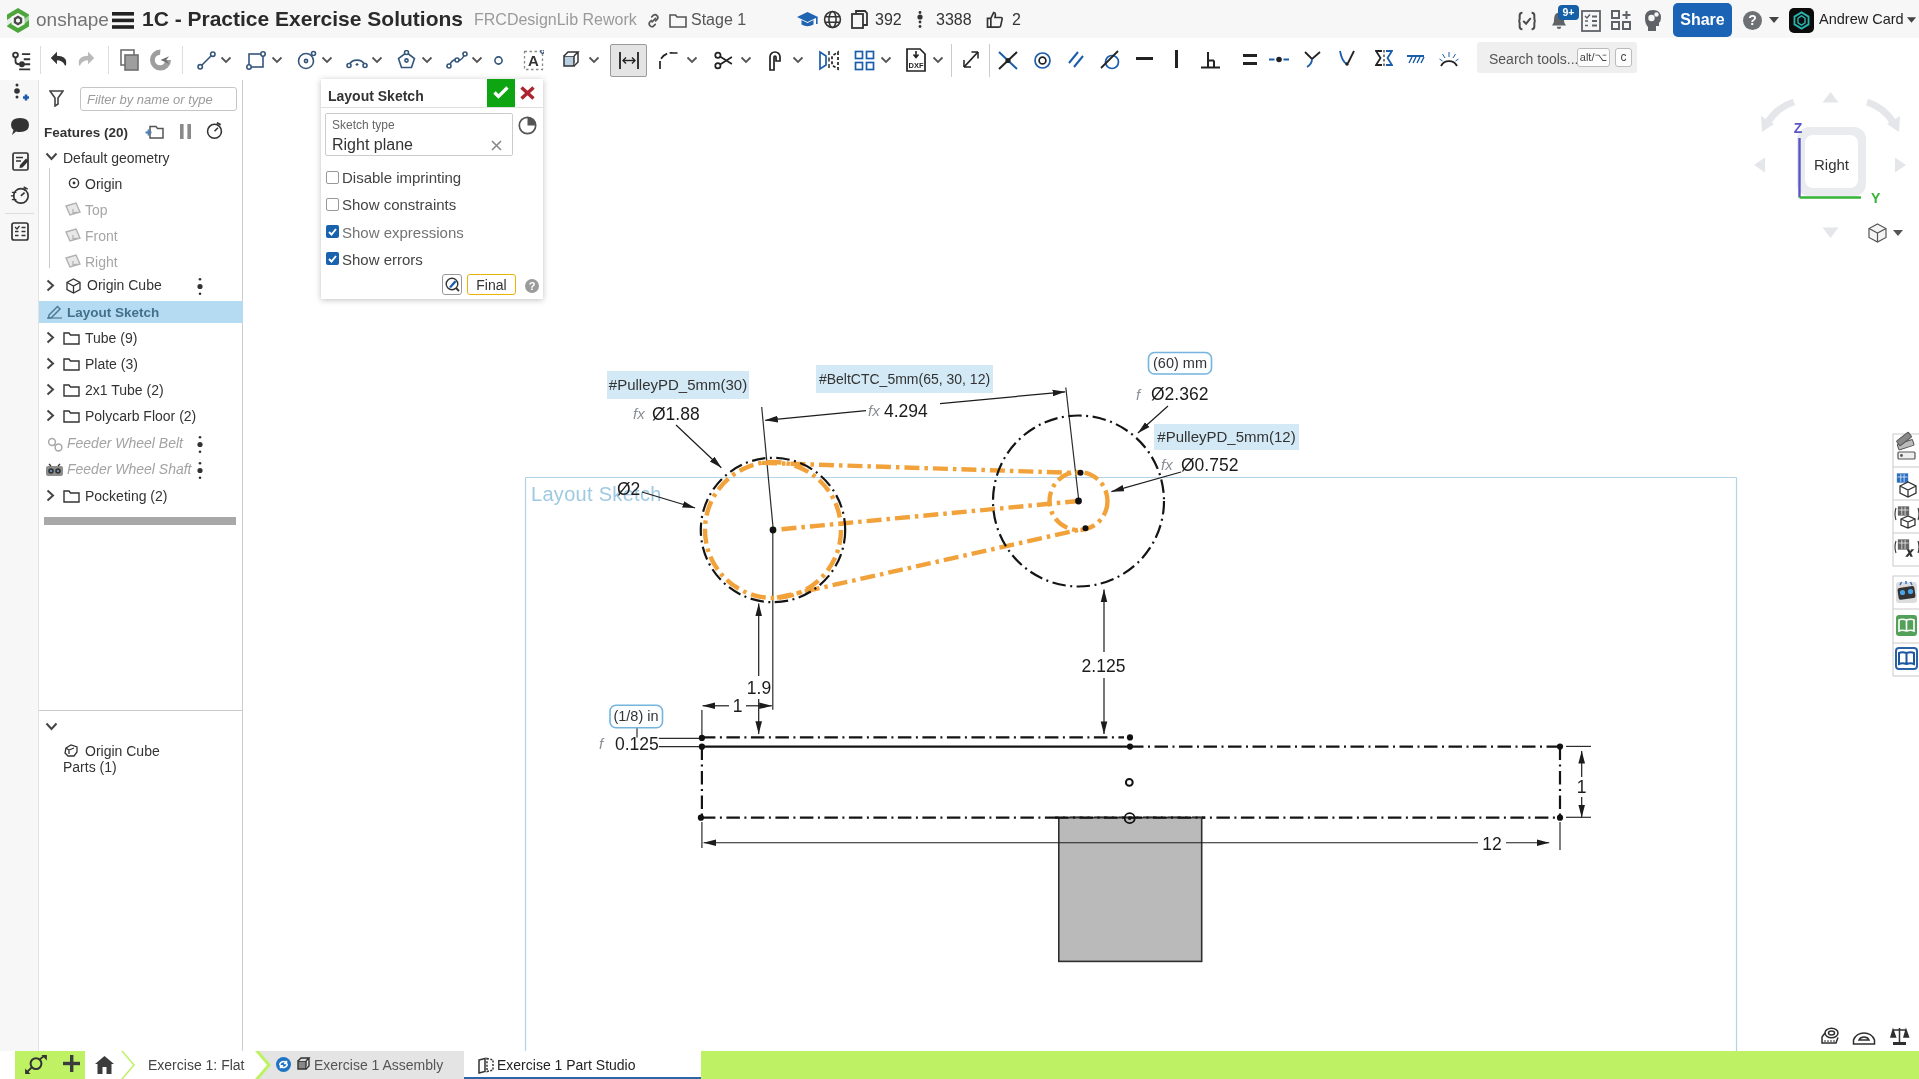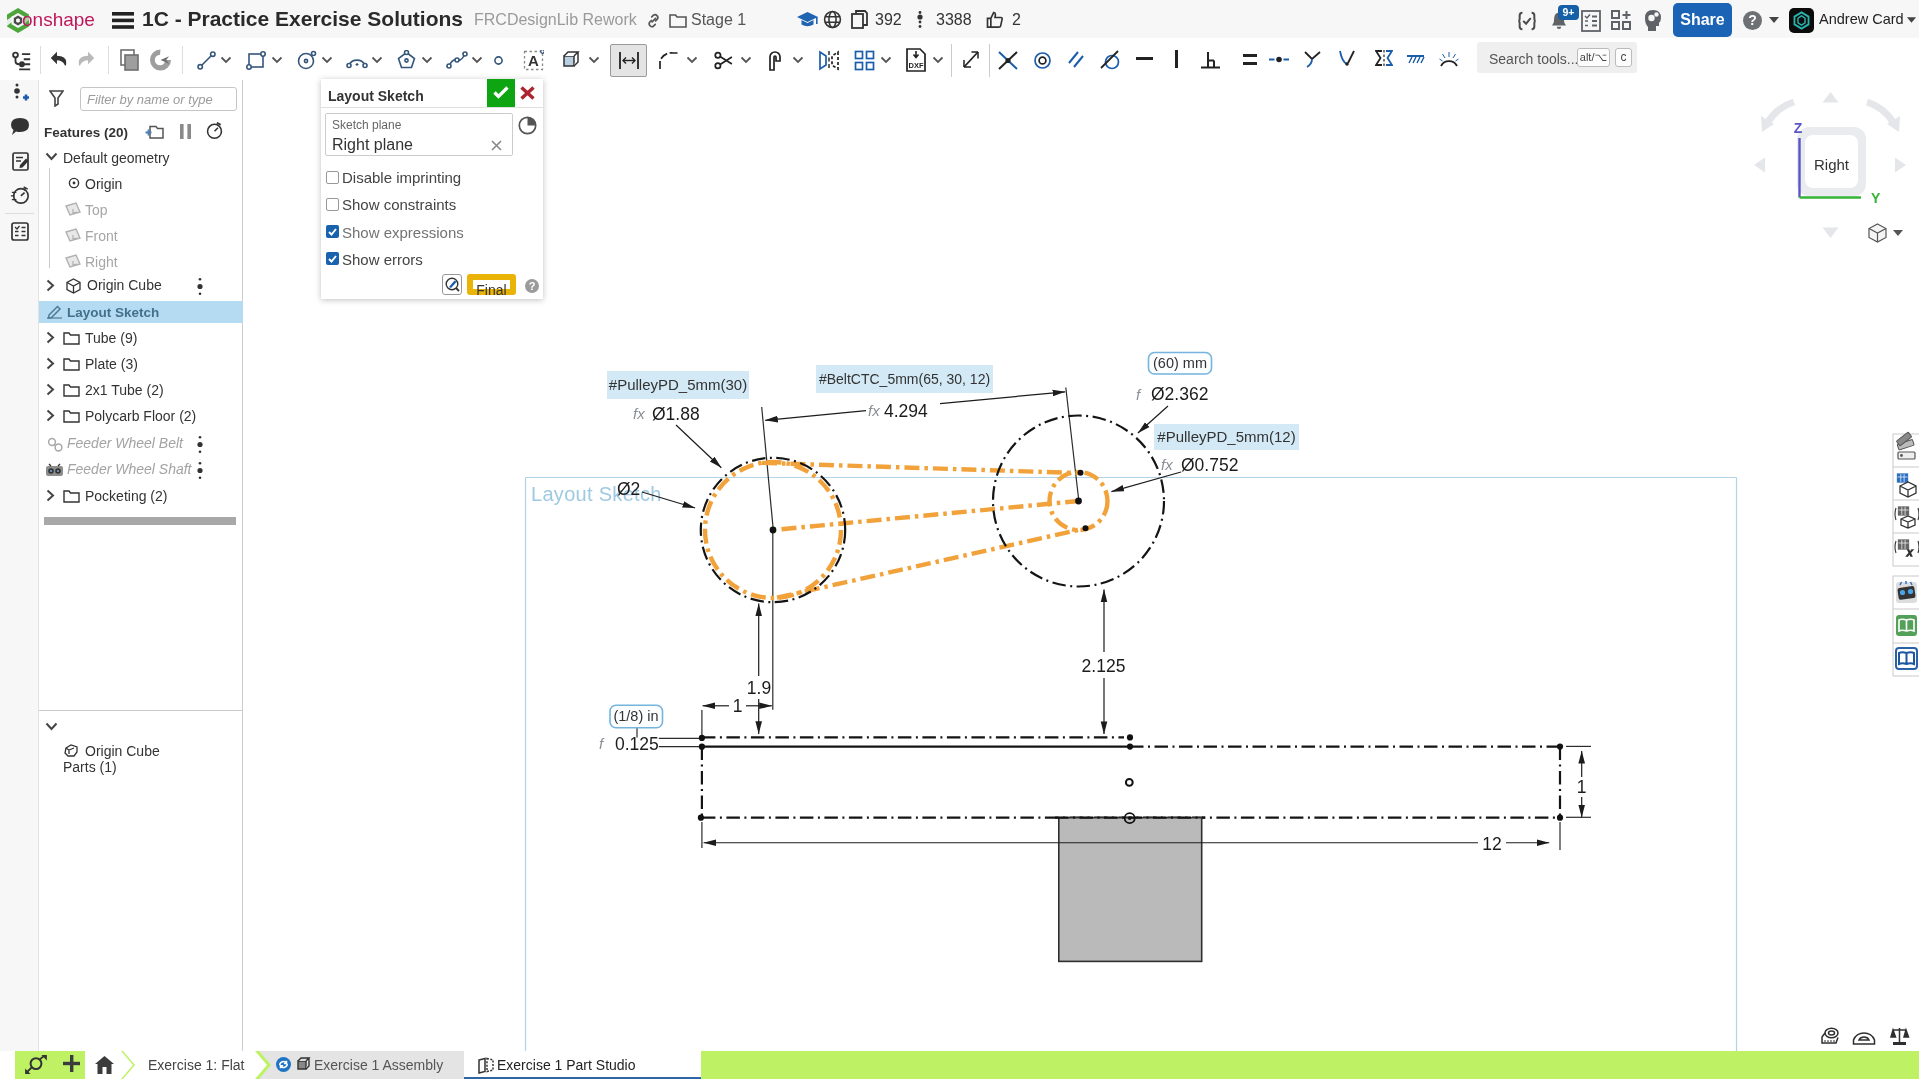--- a/index.html
+++ b/index.html
@@ -19,21 +19,21 @@
 <div id="header">
 
   <svg class="abs" style="left:5px;top:7px" width="26" height="27" viewBox="0 0 26 27">
     <path d="M13 1 L24 7.5 L24 19.5 L13 26 L2 19.5 L2 7.5 Z" fill="#4da63c"></path>
     <path d="M13 6 L19.5 9.7 L19.5 17.2 L13 21 L6.5 17.2 L6.5 9.7 Z" fill="#f7f7f7"></path>
     <path d="M13 8.6 L17.2 11 L17.2 16 L13 18.4 L8.8 16 L8.8 11 Z" fill="#4a4a4a"></path>
     <path d="M13 11.2 L14.9 12.3 L14.9 14.7 L13 15.8 L11.1 14.7 L11.1 12.3 Z" fill="#f7f7f7"></path>
     <path d="M2 13 L8 9 L8 14 L2 19 Z" fill="#f7f7f7" opacity="0.9"></path>
     <path d="M24 13 L18 18 L18 13 L24 8.5 Z" fill="#f7f7f7" opacity="0.55"></path>
   </svg>
-  <div class="abs" style="left:22px;top:9px;font-size:19px;color:#be185d;">onshape</div>
+  <div class="abs" style="left:36px;top:9px;font-size:19px;color:#737373;">onshape</div>
 
   <svg class="abs" style="left:112px;top:12px" width="22" height="17" viewBox="0 0 22 17">
     <rect x="0" y="0" width="22" height="3.6" fill="#222"></rect>
     <rect x="0" y="6.6" width="22" height="3.6" fill="#222"></rect>
     <rect x="0" y="13.2" width="22" height="3.6" fill="#222"></rect>
   </svg>
   <div class="abs" style="left:142px;top:7px;font-size:21px;font-weight:bold;color:#2a2a2a;">1C - Practice Exercise Solutions</div>
   <div class="abs" style="left:474px;top:11px;font-size:16px;color:#9a9a9a;">FRCDesignLib Rework</div>
 
   <svg class="abs" style="left:645px;top:12px" width="17" height="17" viewBox="0 0 24 24" fill="none" stroke="#555" stroke-width="2.4" stroke-linecap="round">
@@ -561,21 +561,21 @@
   <div class="abs" style="left:7px;top:9px;font-size:14px;font-weight:bold;color:#333;">Layout Sketch</div>
   <div class="abs" style="left:166px;top:0px;width:28px;height:28px;background:#0ea512;"></div>
   <svg class="abs" style="left:172px;top:7px" width="16" height="13" viewBox="0 0 16 13" fill="none" stroke="#fff" stroke-width="3.2">
       <path d="M1.5 6.5 L5.5 10.5 L14.5 1.5"></path>
     </svg>
   <svg class="abs" style="left:199px;top:7px" width="15" height="14" viewBox="0 0 15 14" fill="none" stroke="#ae2430" stroke-width="3.4">
       <path d="M1.5 1.5 L13.5 12.5 M13.5 1.5 L1.5 12.5"></path>
     </svg>
   <div class="abs" style="left:0px;top:28px;width:222px;height:1px;background:#e0e0e0;"></div>
   <div class="abs" style="left:4px;top:34px;width:188px;height:43px;border:1px solid #ccc;border-radius:2px;"></div>
-  <div class="abs" style="left:11px;top:39px;font-size:12px;color:#666;">Sketch plane</div>
+  <div class="abs" style="left:11px;top:39px;font-size:12px;color:#666;">Sketch type</div>
   <div class="abs" style="left:11px;top:57px;font-size:16px;color:#333;">Right plane</div>
   <svg class="abs" style="left:170px;top:61px" width="11" height="11" viewBox="0 0 11 11" fill="none" stroke="#888" stroke-width="1.6">
       <path d="M1 1 L10 10 M10 1 L1 10"></path>
     </svg>
 
   <svg class="abs" style="left:197px;top:37px" width="19" height="19" viewBox="0 0 19 19">
     <circle cx="9.5" cy="9.5" r="8.2" fill="none" stroke="#555" stroke-width="1.7"></circle>
     <path d="M9.5 9.5 L9.5 1.3 A8.2 8.2 0 0 1 17.7 9.5 Z" fill="#555"></path>
   </svg>
 
@@ -593,21 +593,21 @@
       <path d="M1 4 L3.5 6.5 L8 1"></path>
     </svg>
   <div class="abs" style="left:21px;top:172px;font-size:15px;color:#444;">Show errors</div>
 
   <div class="abs" style="left:121px;top:195px;width:20px;height:21px;border:1px solid #999;border-radius:3px;background:#fff;"></div>
   <svg class="abs" style="left:124px;top:198px" width="15" height="15" viewBox="0 0 15 15" fill="none" stroke="#333" stroke-width="1.4">
     <circle cx="7" cy="7" r="5.8"></circle>
     <path d="M4 10 L9.5 3.5 L11.5 5 L6 11 Z" fill="#1a5dab" stroke="none"></path>
     <path d="M11 11 L14 14" stroke-width="1.8"></path>
   </svg>
-  <div class="abs" style="left:146px;top:195px;width:49px;height:21px;border:6px solid #eab308;border-radius:3px;background:#fff;font-size:14px;color:#333;text-align:center;line-height:20px;">Final</div>
+  <div class="abs" style="left:146px;top:195px;width:49px;height:21px;border:1px solid #eab308;border-radius:3px;background:#fff;font-size:14px;color:#333;text-align:center;line-height:20px;">Final</div>
   <div class="abs" style="left:204px;top:200px;width:14px;height:14px;background:#9b9b9b;border-radius:50%;color:#fff;font-size:11px;font-weight:bold;text-align:center;line-height:14px;">?</div>
 </div>
 <div id="bottombar">
   <svg class="abs" style="left:10px;top:4px" width="22" height="19" viewBox="0 0 24 21">
     <path d="M2 19 L8 13 M16 5 L21 1" stroke="#333" stroke-width="2" fill="none"></path>
     <circle cx="12" cy="9.5" r="6" fill="none" stroke="#333" stroke-width="2.2"></circle>
     <path d="M0 21 L6 21 L0 15 Z M24 0 L18 0 L24 6 Z" fill="#333"></path>
   </svg>
   <svg class="abs" style="left:48px;top:4px" width="17" height="17" viewBox="0 0 17 17">
     <rect x="7" y="0" width="3.4" height="17" fill="#3c3c3c"></rect>

